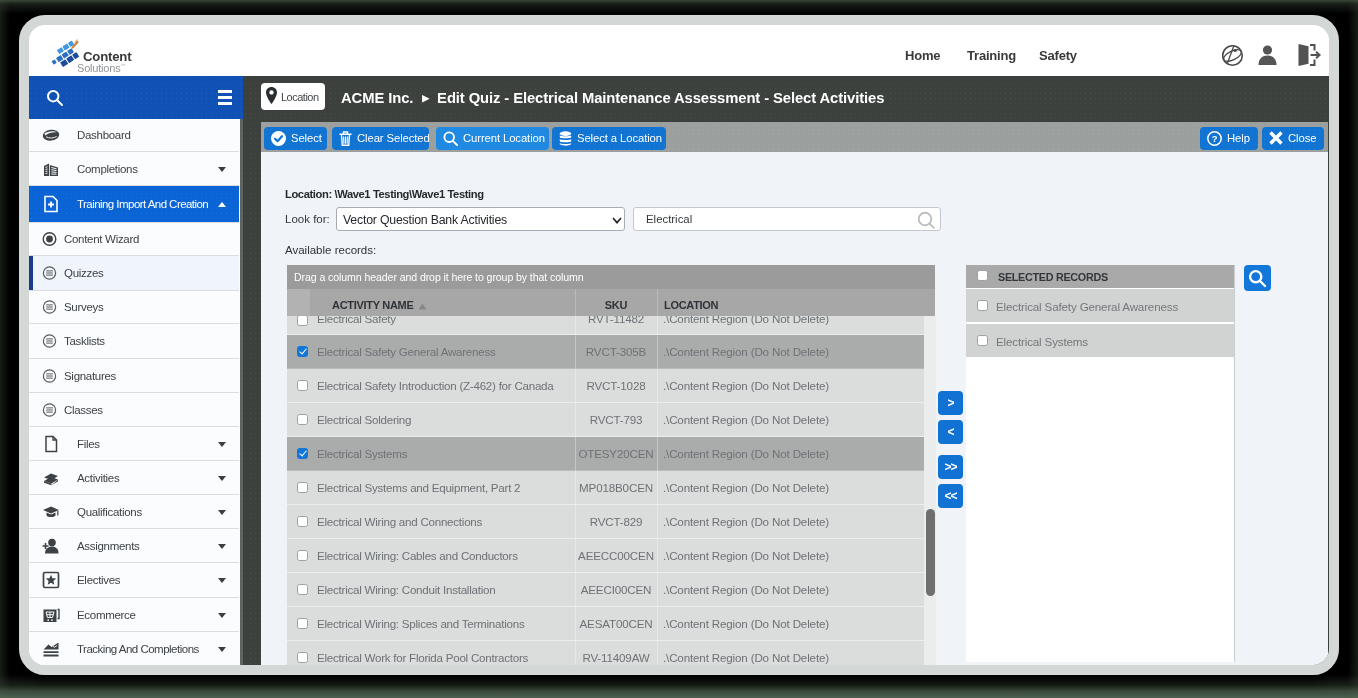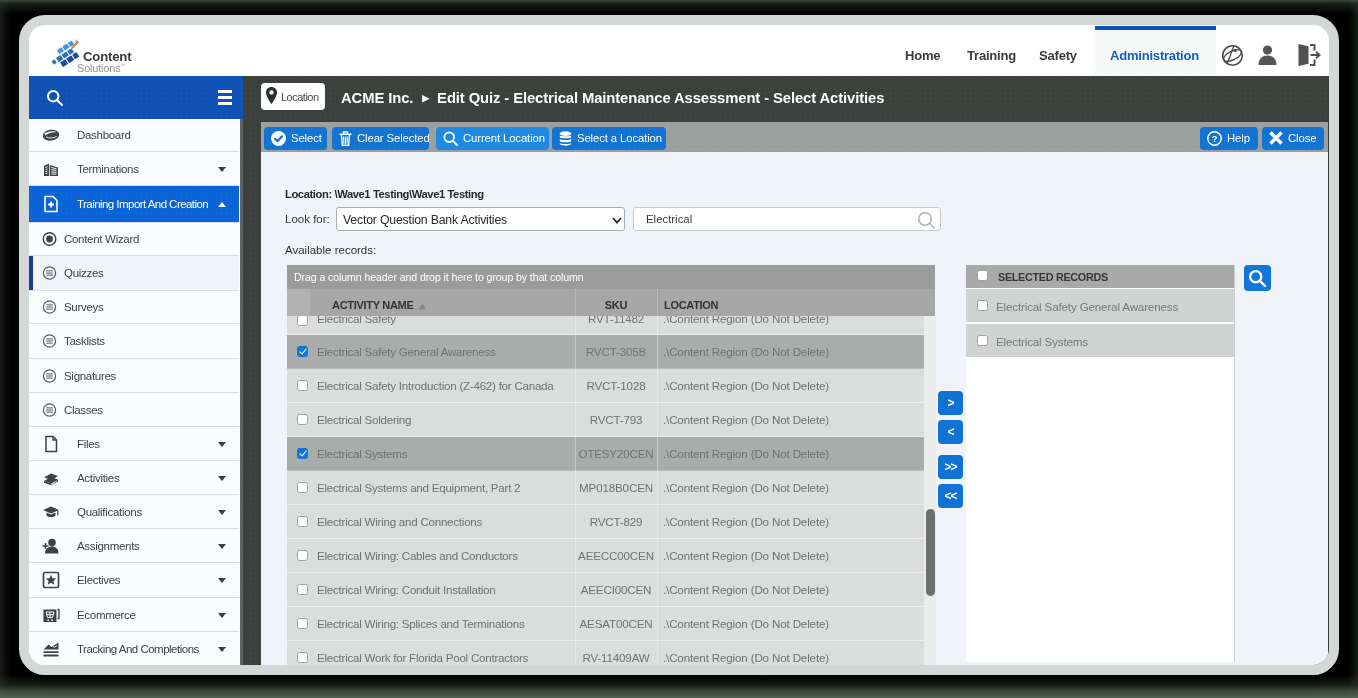--- a/index.html
+++ b/index.html
@@ -90,23 +90,20 @@
       <g transform="rotate(-48 28 6)">
             <rect x="23.5" y="4.8" width="9.5" height="2.2" rx="1.1" fill="#cf8440"></rect>
             <rect x="29.5" y="3.6" width="4.4" height="1.3" rx="0.65" fill="#e2a86e"></rect>
           </g>
     </svg>
     <div class="abs" style="left:54px;top:23px;font-size:13.2px;font-weight:700;color:#3a3a3a;letter-spacing:-0.2px">Content</div>
     <div class="abs" style="left:48px;top:36px;font-size:11px;color:#909396;letter-spacing:-0.2px">Solutions<span style="font-size:6px;vertical-align:4px;color:#b5b8ba">℠</span></div>
     <div class="navitem" style="left:876px">Home</div>
     <div class="navitem" style="left:938px">Training</div>
     <div class="navitem" style="left:1010px">Safety</div>
-    <div class="admintab">
-          <span>Administration</span>
-        </div>
     <svg class="abs" style="left:1192px;top:18px" width="23" height="23" viewBox="0 0 23 23" fill="none" stroke="#4a4a4a">
       <circle cx="11.5" cy="11.5" r="9.8" stroke-width="1.6"></circle>
       <ellipse cx="11.5" cy="11.5" rx="9.6" ry="4.4" stroke-width="1.3" transform="rotate(-26 11.5 11.5)"></ellipse>
       <path d="M12.8 2 L6.2 19.8" stroke-width="1.3"></path>
       <circle cx="14.2" cy="6.5" r="1.5" fill="#4a4a4a" stroke="none"></circle>
     </svg>
     <svg class="abs" style="left:1228px;top:18px" width="21" height="22" viewBox="0 0 21 22" fill="#555">
       <circle cx="10.5" cy="6" r="4.6"></circle>
       <path d="M1.5 21 C1.5 14.5 5.5 11.5 10.5 11.5 C15.5 11.5 19.5 14.5 19.5 21 Z"></path>
     </svg>
@@ -138,21 +135,21 @@
             <span class="txt">Dashboard</span>
           </div>
       <div class="mi" style="height:34px">
             <svg class="ic" viewBox="0 0 18 18">
               <path d="M2 16 L2 6 L7 3.5 L7 16 Z M7.8 16 L7.8 5 L16 7.5 L16 16 Z" fill="#3d4246"></path>
               <g stroke="#fbfcfd" stroke-width="1">
                 <path d="M3.5 7.5 L5.5 6.7 M3.5 9.5 L5.5 8.9 M3.5 11.5 L5.5 11 M3.5 13.5 L5.5 13.2"></path>
                 <path d="M9.3 7.5 L14.5 8.8 M9.3 9.7 L14.5 10.6 M9.3 11.9 L14.5 12.4 M9.3 14 L14.5 14.2"></path>
               </g>
             </svg>
-            <span class="txt">Terminations</span>
+            <span class="txt">Completions</span>
             <span class="car"></span>
           </div>
       <div class="mi act" style="height:37px">
             <svg class="ic" viewBox="0 0 18 18">
               <path d="M3 1.5 L11 1.5 L15 5.5 L15 16.5 L3 16.5 Z" fill="none" stroke="#fff" stroke-width="1.6"></path>
               <path d="M9 6.5 L9 12.5 M6 9.5 L12 9.5" stroke="#fff" stroke-width="1.8"></path>
             </svg>
             <span class="txt" style="letter-spacing:-0.55px">Training Import And Creation</span>
             <span class="car"></span>
           </div>

